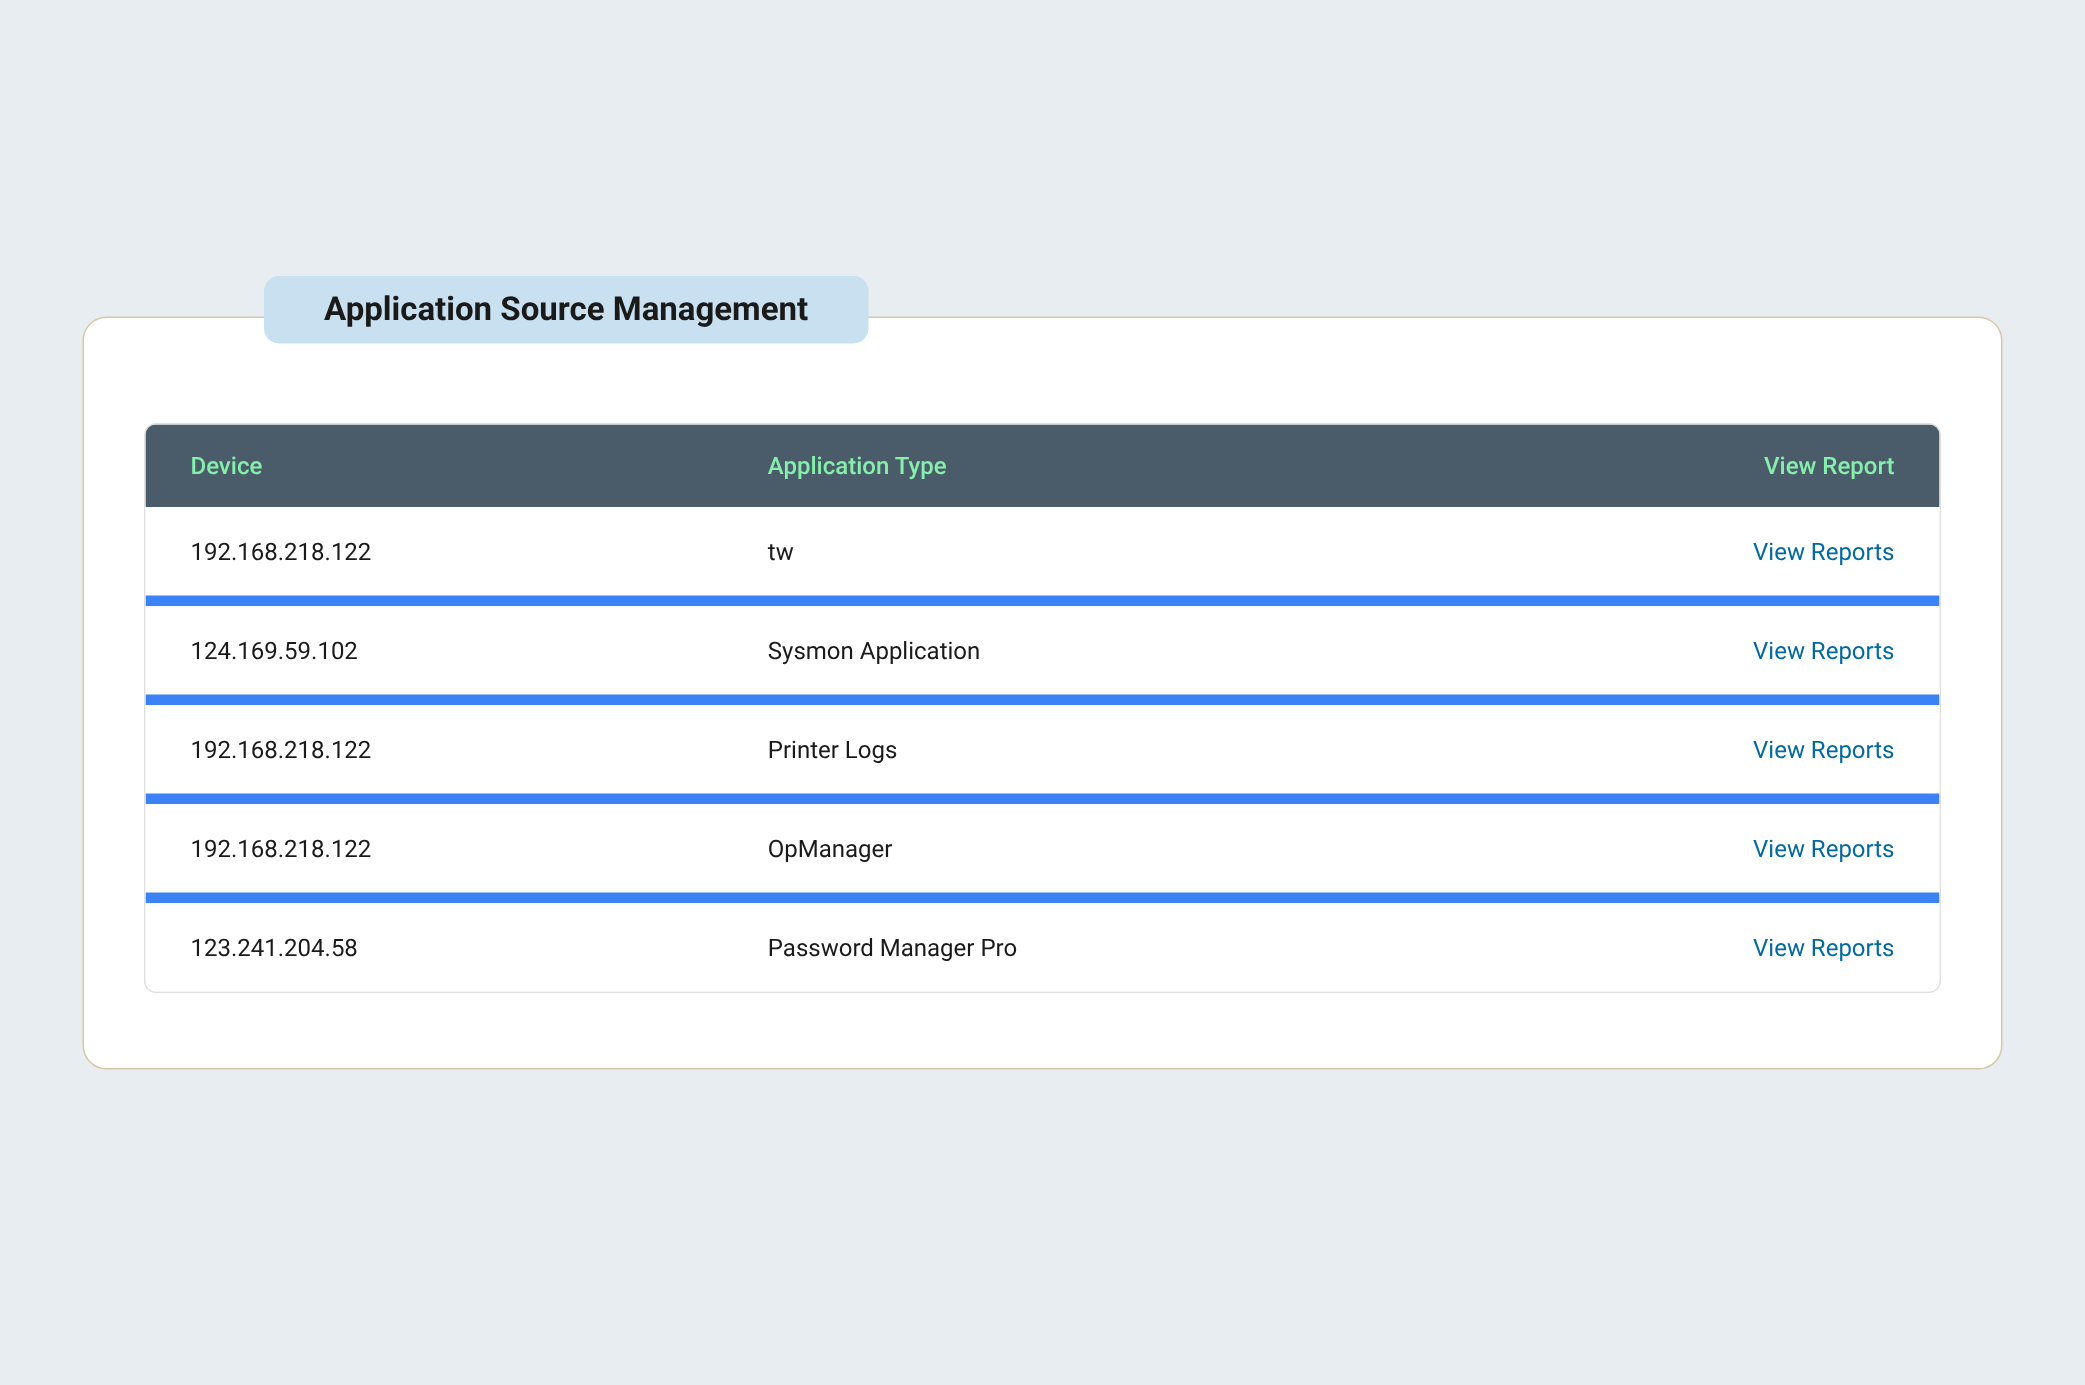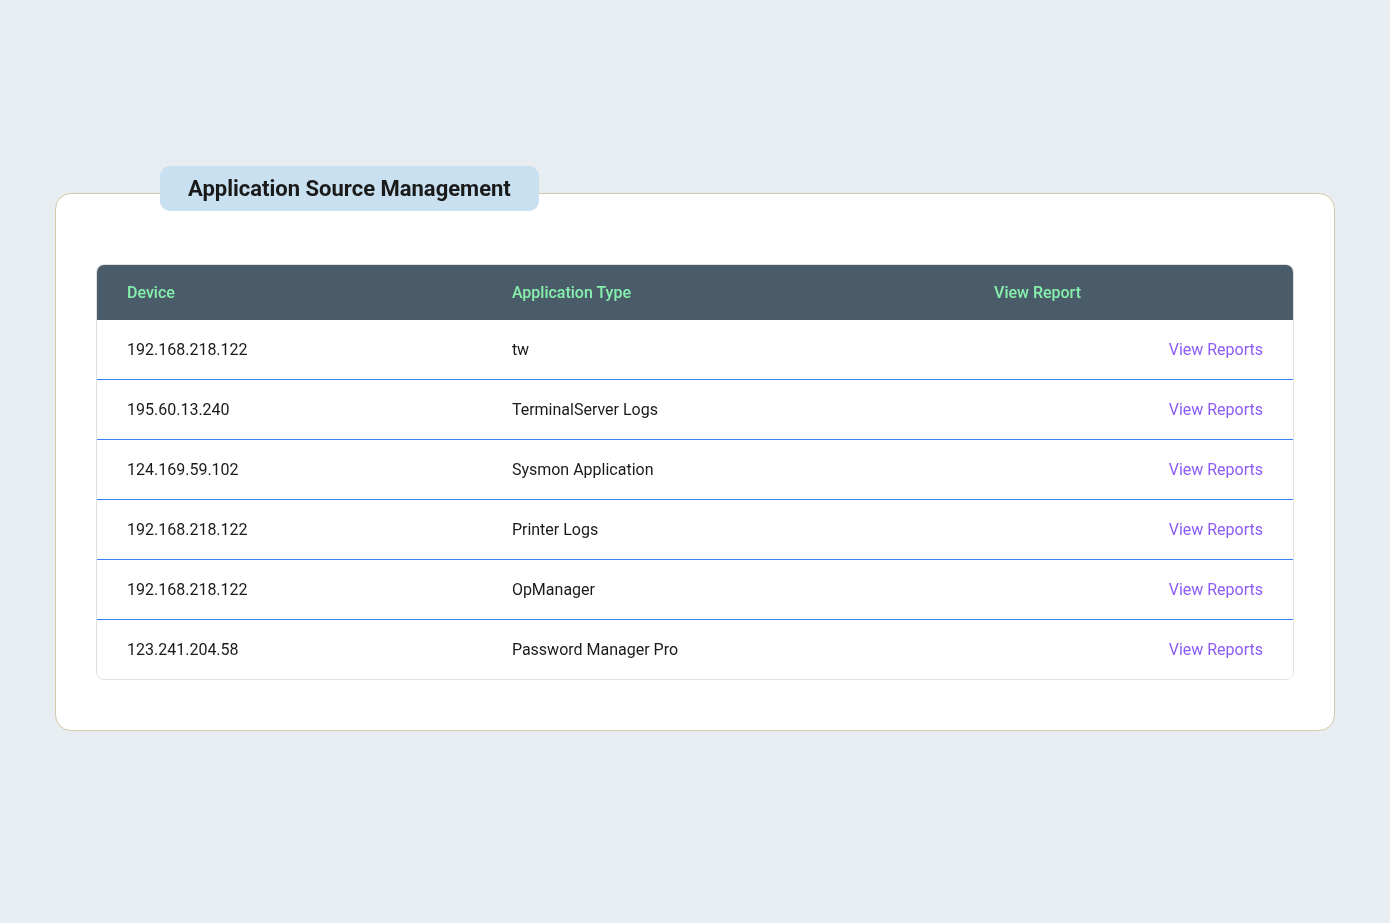--- a/index.html
+++ b/index.html
@@ -23,24 +23,24 @@
       border-radius: 16px;
       border: 1.5px solid #d4c9a8;
       padding: 40px 40px 50px 40px;
       position: relative;
       margin: 30px auto;
     }
 
     .page-title-badge {
       position: absolute;
       top: -28px;
-      left: 104px;
+      left: 120px;
       background: #c8e0ef;
       border-radius: 10px;
-      padding: 10px 28px;
+      padding: 10px 40px;
       font-size: 22px;
       font-weight: 700;
       color: #1a1a1a;
       white-space: nowrap;
     }
 
     .table-wrapper {
       margin-top: 30px;
       border-radius: 8px;
       overflow: hidden;
@@ -59,44 +59,44 @@
 
     thead th {
       color: #86efac;
       font-weight: 500;
       text-align: left;
       padding: 18px 30px;
       font-size: 16px;
     }
 
     thead th:last-child {
-      text-align: left;
+      text-align: right;
     }
 
     tbody tr {
-      border-bottom: 1px solid #3b82f6;
+      border-bottom: 7px solid #3b82f6;
       background-color: #ffffff;
     }
 
     tbody tr:last-child {
       border-bottom: none;
     }
 
     tbody td {
       padding: 20px 30px;
       color: #1a1a1a;
       font-size: 16px;
     }
 
     tbody td:last-child {
       text-align: right;
     }
 
     .view-reports-link {
-      color: #8b5cf6;
+      color: #0369a1;
       text-decoration: none;
       font-size: 16px;
       cursor: pointer;
     }
   </style>
 </head>
 <body>
 
 <div class="outer-container">
   <div class="page-title-badge">Application Source Management</div>
@@ -107,25 +107,20 @@
         <tr>
           <th>Device</th>
           <th>Application Type</th>
           <th>View Report</th>
         </tr>
       </thead>
       <tbody id="table-body">
       <tr>
             <td>192.168.218.122</td>
             <td>tw</td>
-            <td><a href="#" class="view-reports-link">View Reports</a></td>
-          </tr>
-          <tr>
-            <td>195.60.13.240</td>
-            <td>TerminalServer Logs</td>
             <td><a href="#" class="view-reports-link">View Reports</a></td>
           </tr>
           <tr>
             <td>124.169.59.102</td>
             <td>Sysmon Application</td>
             <td><a href="#" class="view-reports-link">View Reports</a></td>
           </tr>
           <tr>
             <td>192.168.218.122</td>
             <td>Printer Logs</td>

